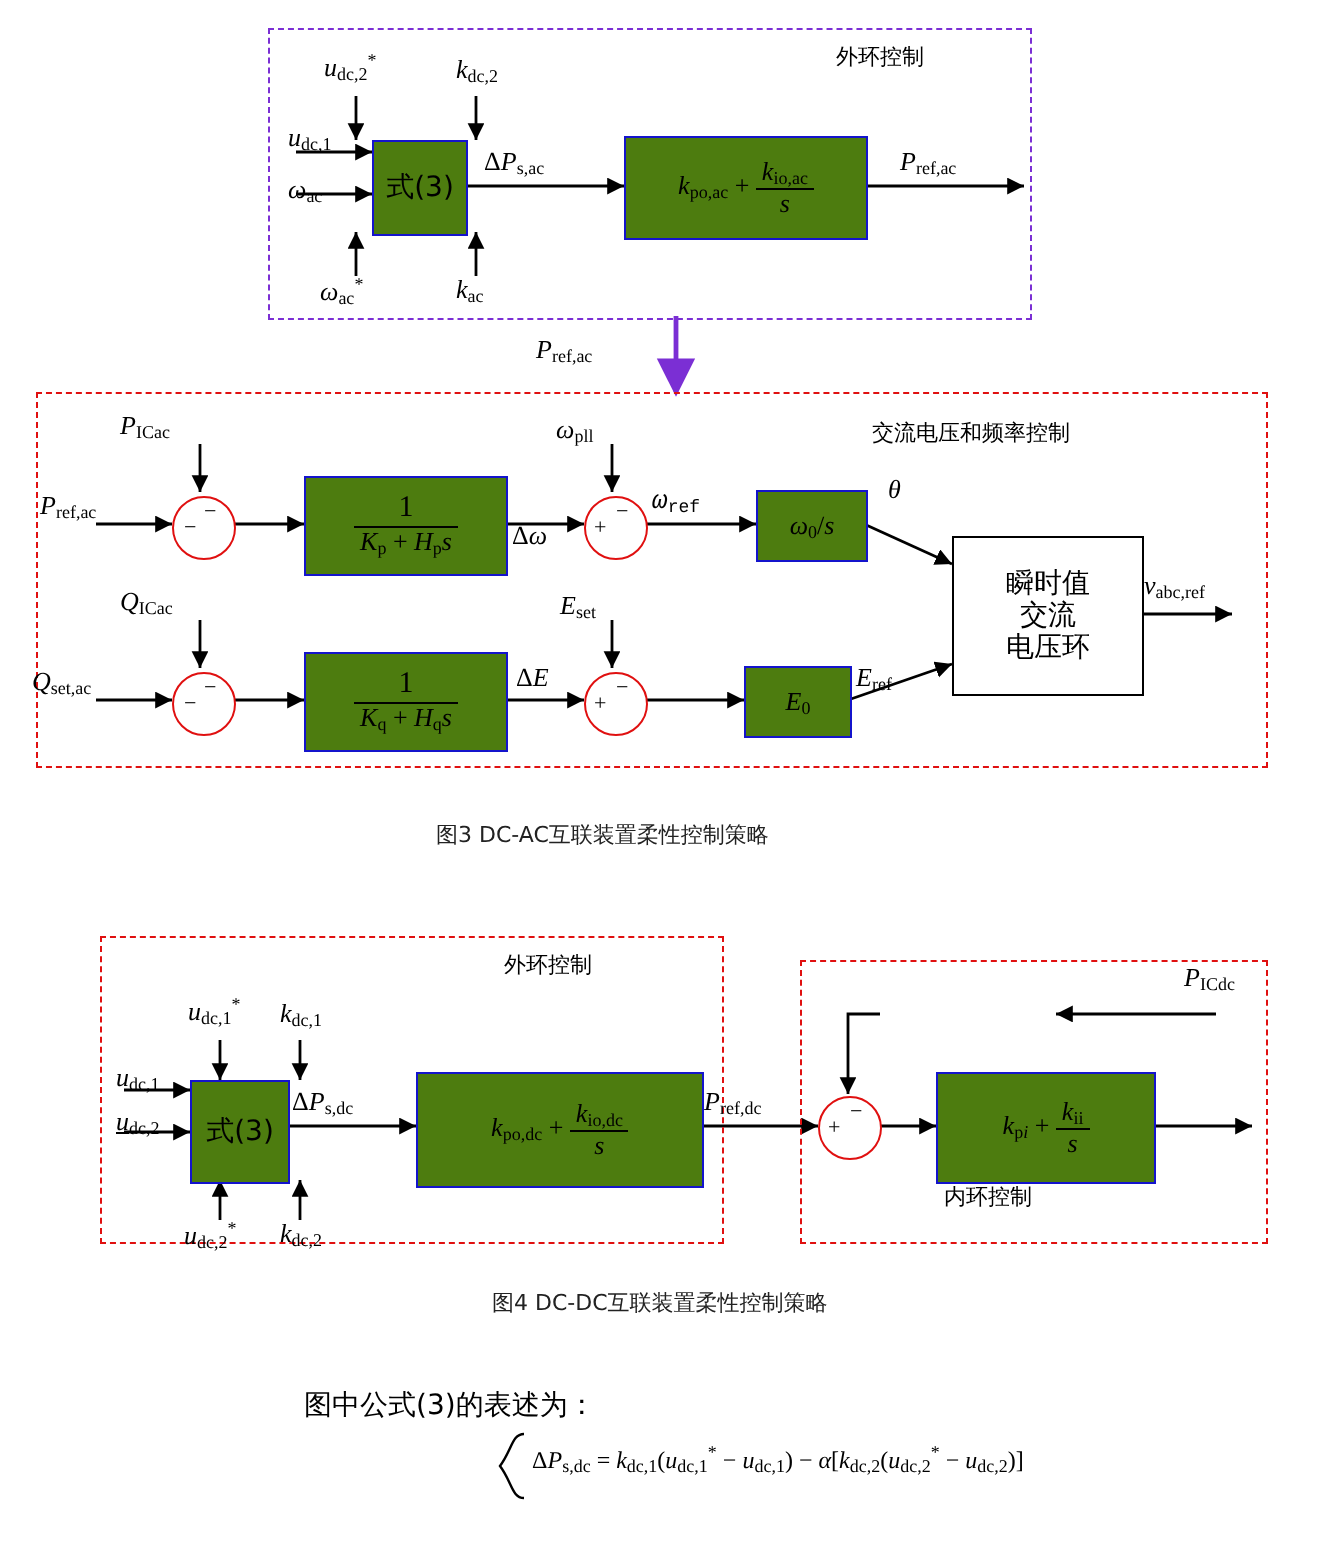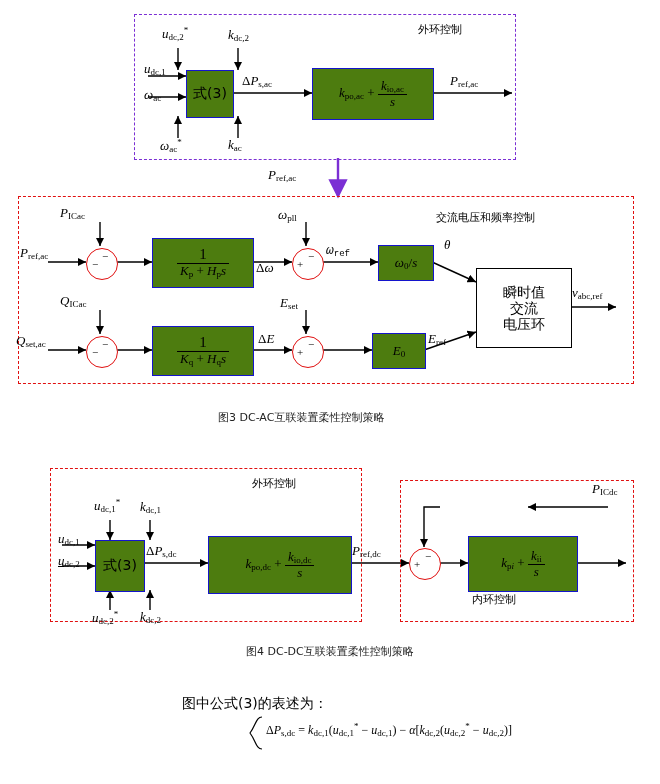--- a/index.html
+++ b/index.html
@@ -299,19 +299,19 @@
   </div>
   <div class="lbl" style="left:352px;top:544px;">
     <i>P</i><span class="sub">ref,dc</span>
   </div>
   <div class="lbl" style="left:592px;top:482px;">
     <i>P</i><span class="sub">ICdc</span>
   </div>
 
   <div class="lbl cap" style="left:218px;top:646px;padding-left:28px;">图4 DC-DC互联装置柔性控制策略</div>
 
-  <div class="lbl cn" style="left:152px;top:696px;margin-left:30px;">图中公式(3)的表述为：</div>
+  <div class="lbl cn" style="left:152px;top:696px;">图中公式(3)的表述为：</div>
 
   <div class="lbl formula" style="left:266px;top:722px;">
     Δ<i>P</i><span class="sub">s,dc</span> = <i>k</i><span class="sub">dc,1</span>(<i>u</i><span class="sub">dc,1</span><span class="sup">*</span> − <i>u</i><span class="sub">dc,1</span>) − <i>α</i>[<i>k</i><span class="sub">dc,2</span>(<i>u</i><span class="sub">dc,2</span><span class="sup">*</span> − <i>u</i><span class="sub">dc,2</span>)]
   </div>
 
 </div>
 
 </body></html>

